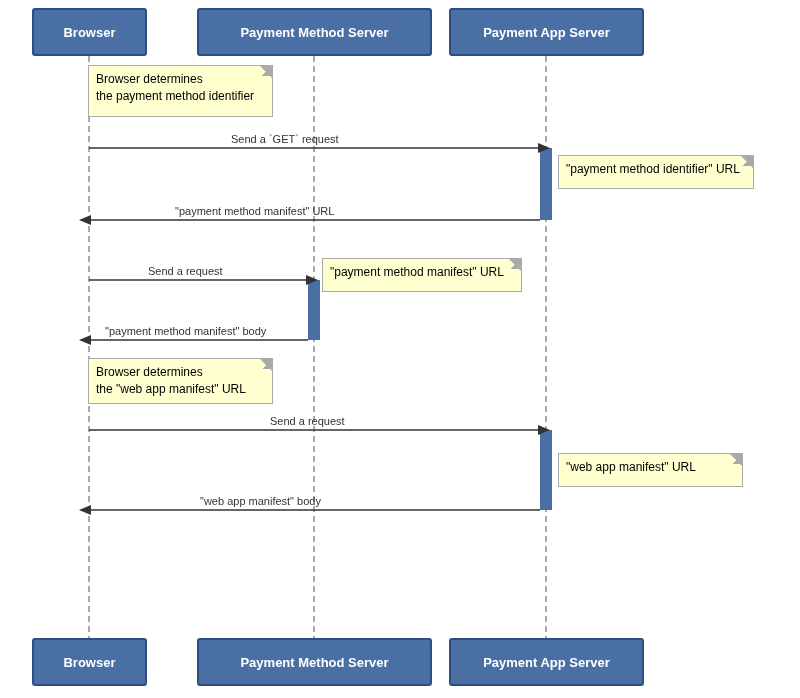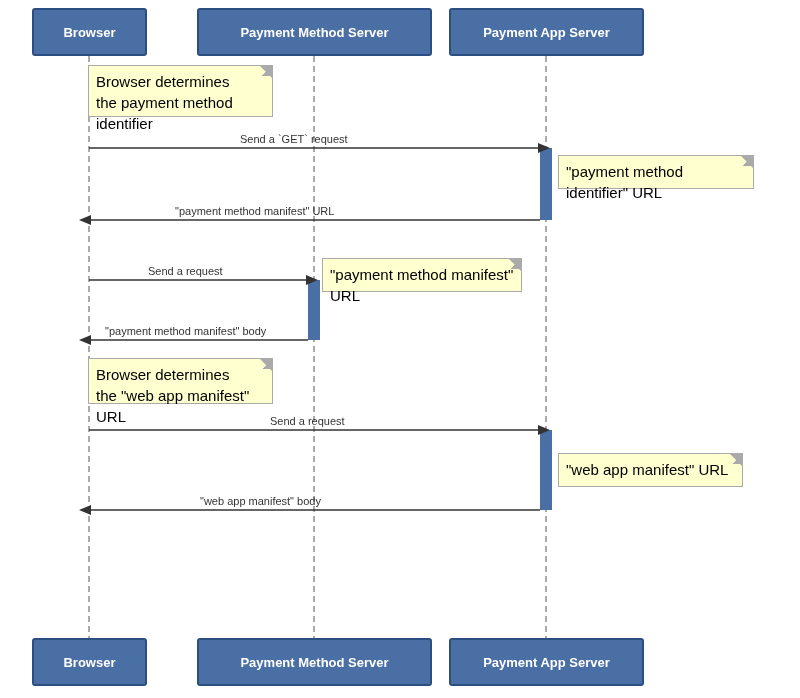--- a/index.html
+++ b/index.html
@@ -37,21 +37,21 @@
       font-size: 11px;
       color: #333;
     }
 
     
     .note-box {
       position: absolute;
       background: #ffffd0;
       border: 1px solid #aaa;
       padding: 5px 7px;
-      font-size: 15px;
+      font-size: 12px;
       line-height: 1.4;
     }
     .note-box::after {
       content: '';
       position: absolute;
       top: 0;
       right: 0;
       width: 10px;
       height: 10px;
       background: linear-gradient(135deg, transparent 50%, #aaa 50%);
@@ -117,21 +117,21 @@
   <div class="actor-box" style="left:32px; top:638px; width:115px; height:48px; display:flex; align-items:center; justify-content:center;">
     <span>Browser</span>
   </div>
   <div class="actor-box" style="left:197px; top:638px; width:235px; height:48px; display:flex; align-items:center; justify-content:center;">
     <span>Payment Method Server</span>
   </div>
   <div class="actor-box" style="left:449px; top:638px; width:195px; height:48px; display:flex; align-items:center; justify-content:center;">
     <span>Payment App Server</span>
   </div>
 
-  <div class="arrow-label" style="left:240px; top:133px;">Send a `GET` request</div>
+  <div class="arrow-label" style="left:231px; top:133px;">Send a `GET` request</div>
   <div class="arrow-label" style="left:175px; top:205px;">"payment method manifest" URL</div>
   <div class="arrow-label" style="left:148px; top:265px;">Send a request</div>
   <div class="arrow-label" style="left:105px; top:325px;">"payment method manifest" body</div>
   <div class="arrow-label" style="left:270px; top:415px;">Send a request</div>
   <div class="arrow-label" style="left:200px; top:495px;">"web app manifest" body</div>
 
   <div class="note-box" style="left:88px; top:65px; width:185px; height:52px; position:absolute;">
     <span>Browser determines<br>the payment method identifier</span>
     <div style="position:absolute;top:0;right:0;width:0;height:0;border-style:solid;border-width:0 12px 12px 0;border-color:transparent #aaa transparent transparent;"></div>
   </div>

